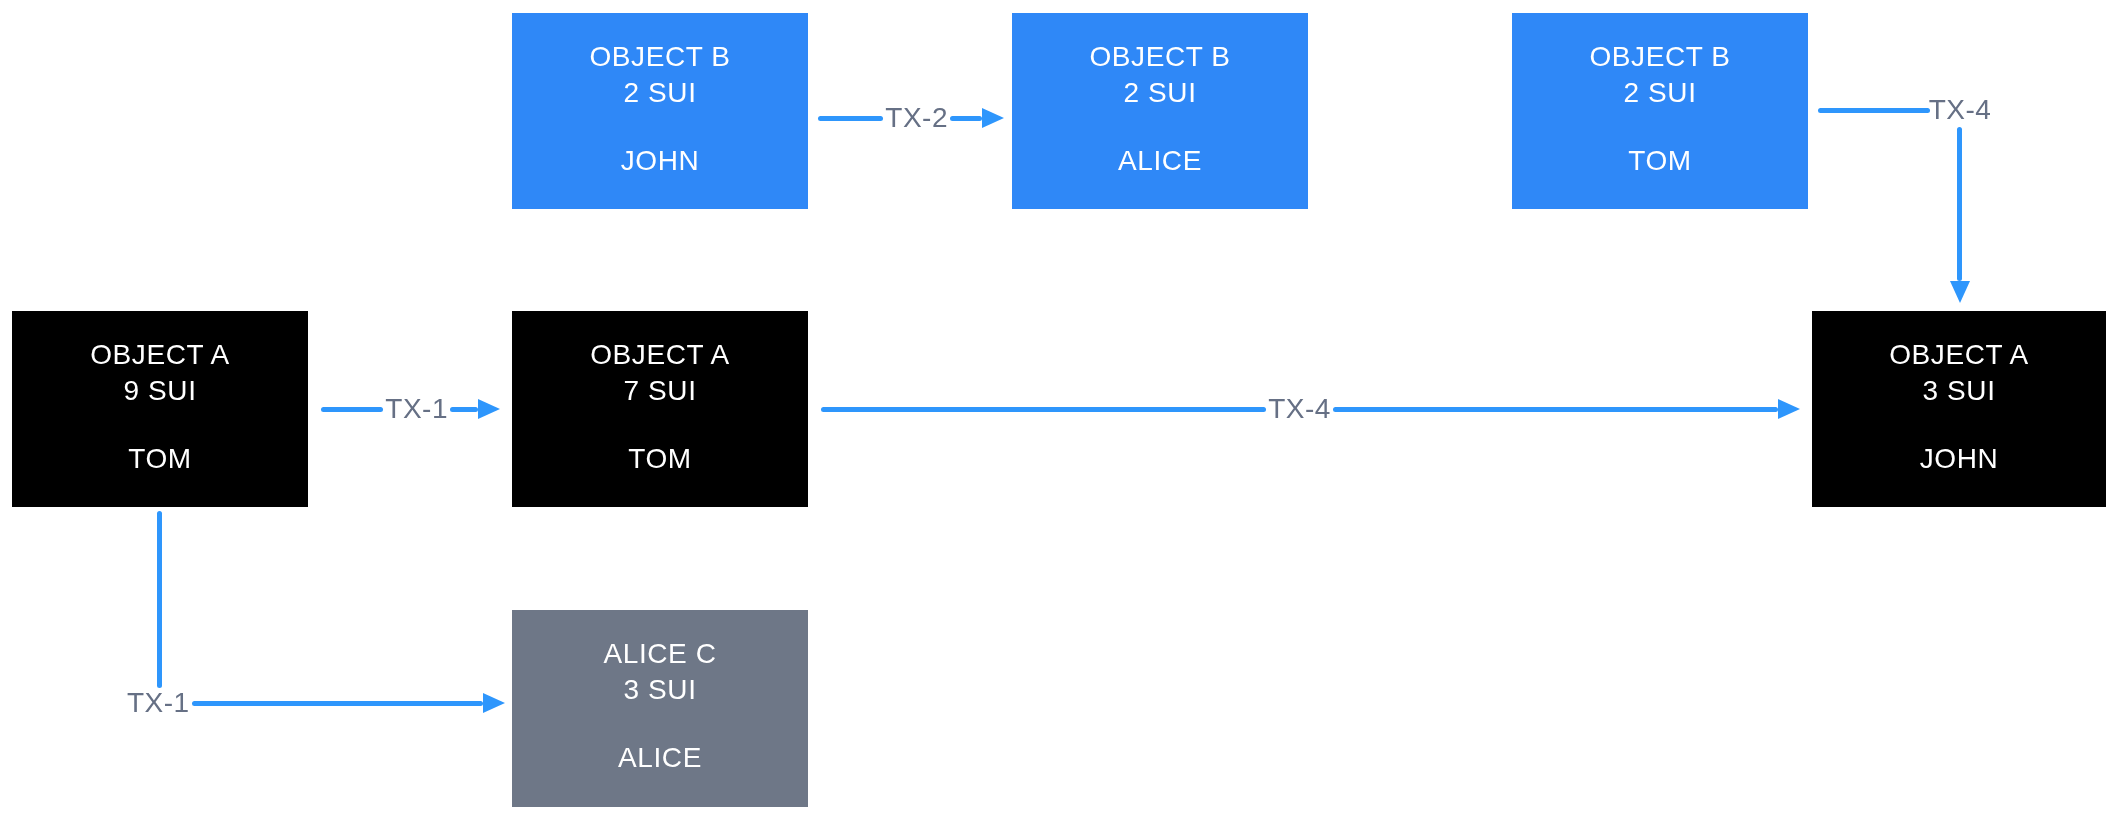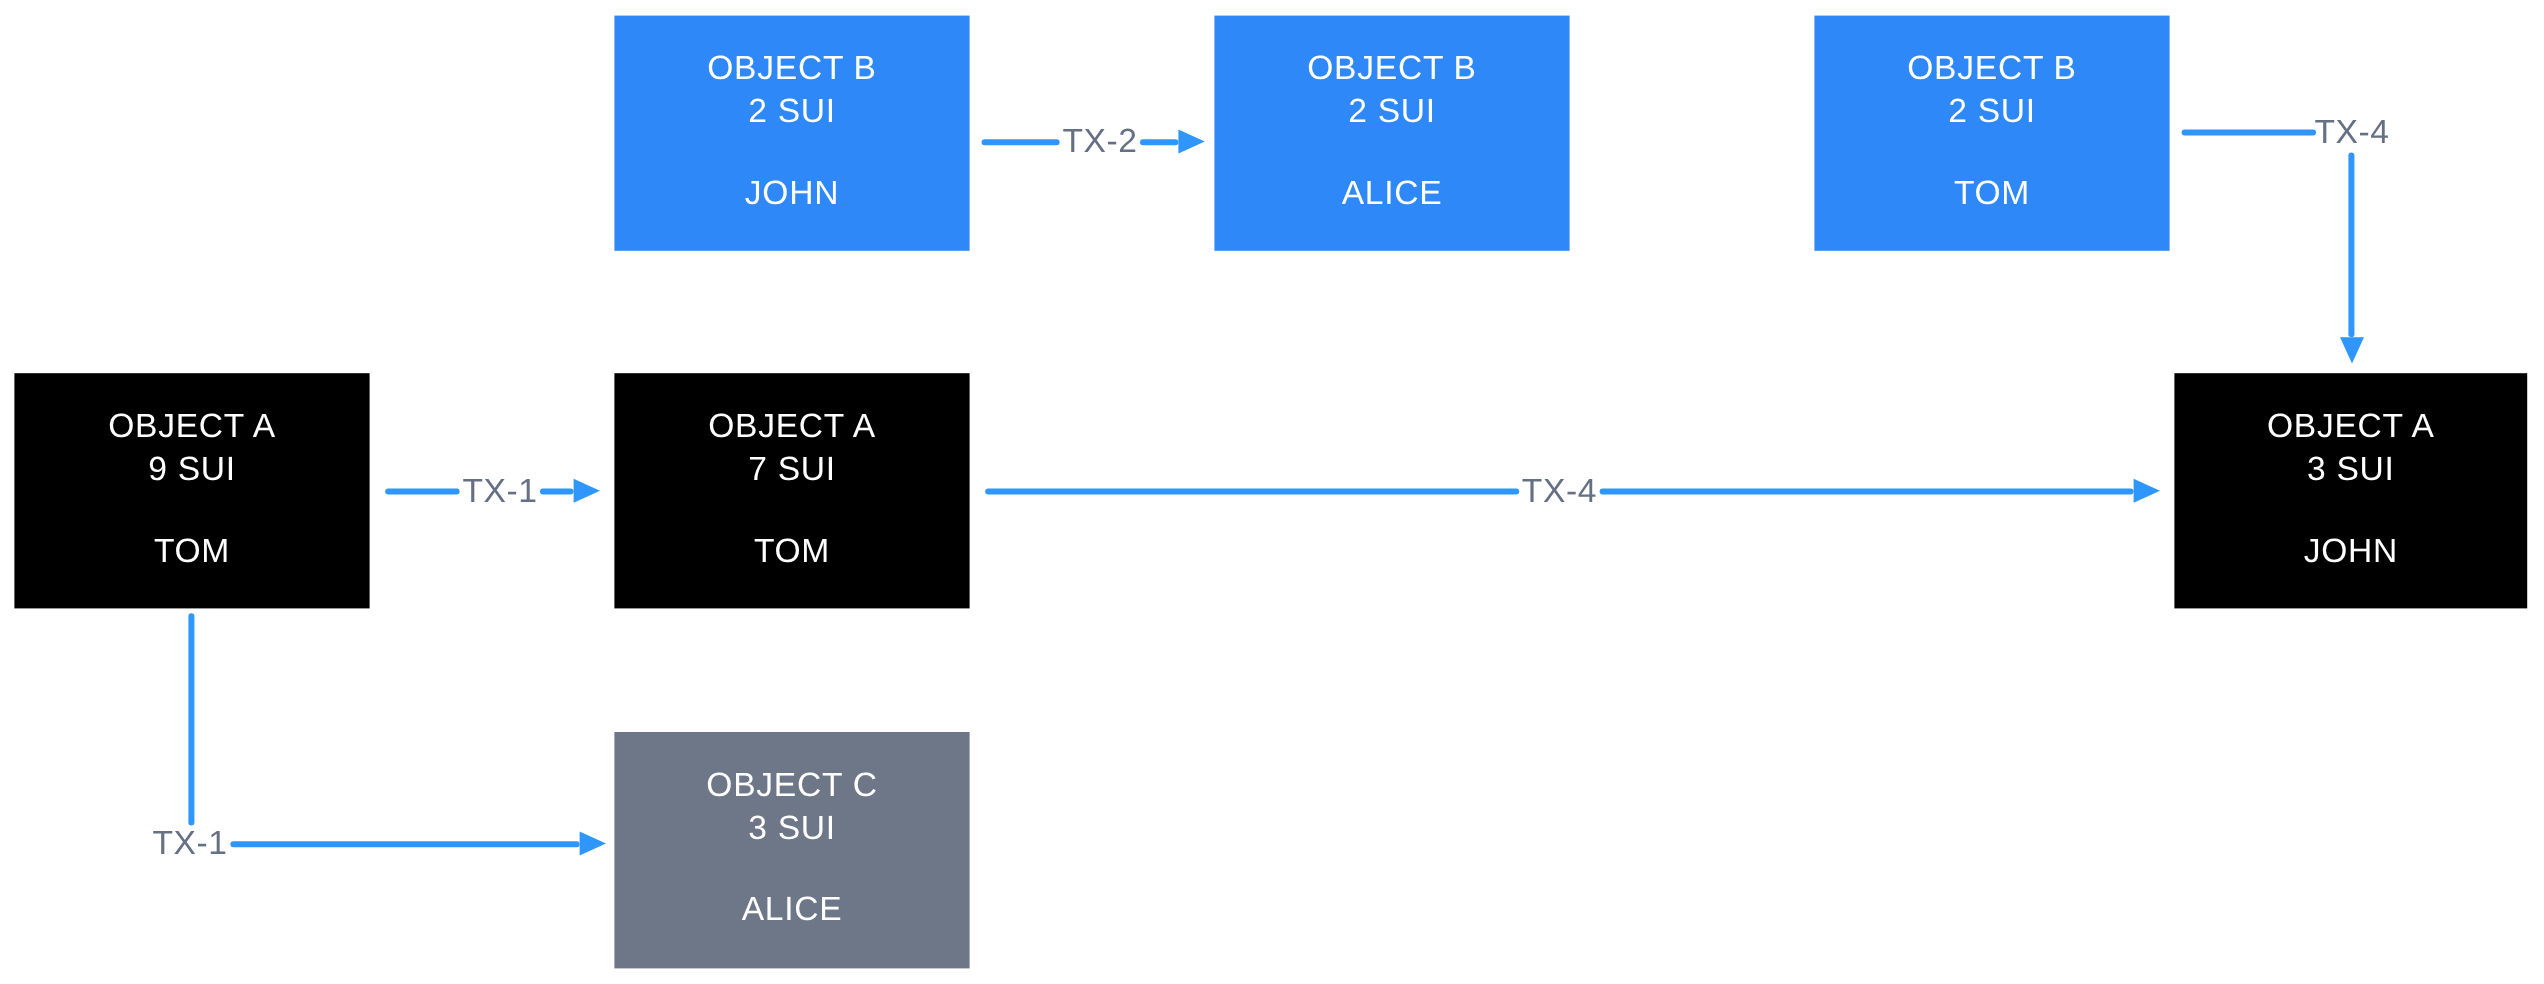--- a/index.html
+++ b/index.html
@@ -149,21 +149,21 @@
     <div class="node-owner">TOM</div>
   </div>
 
   <div class="node node--black" id="node-a-john-6">
     <div class="node-title">OBJECT A</div>
     <div class="node-amount">3 SUI</div>
     <div class="node-owner">JOHN</div>
   </div>
 
   <div class="node node--gray" id="node-c-alice">
-    <div class="node-title">OBJECT C</div>
+    <div class="node-title">ALICE C</div>
     <div class="node-amount">3 SUI</div>
     <div class="node-owner">ALICE</div>
   </div>
 
   <div class="harrow" id="arrow-tx2">
     <div class="seg seg--grow"></div>
     <span class="txlabel">TX-2</span>
     <div class="seg seg--w32"></div>
     <div class="head-right"></div>
   </div>

